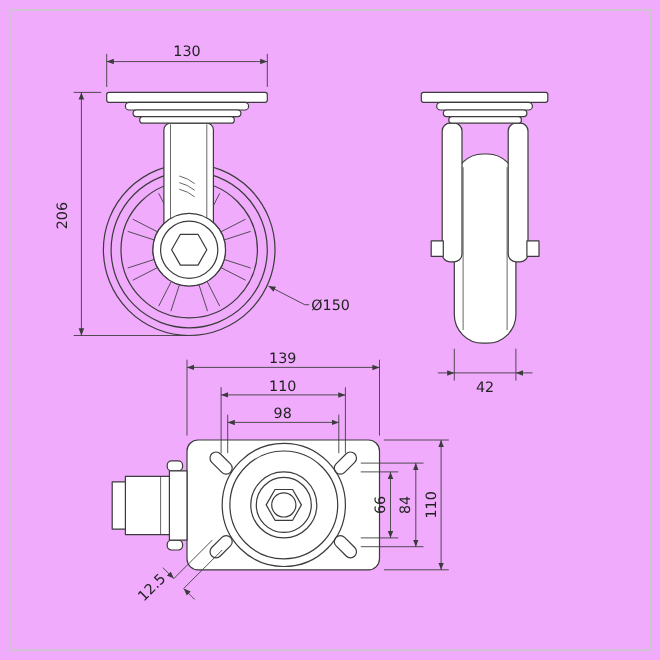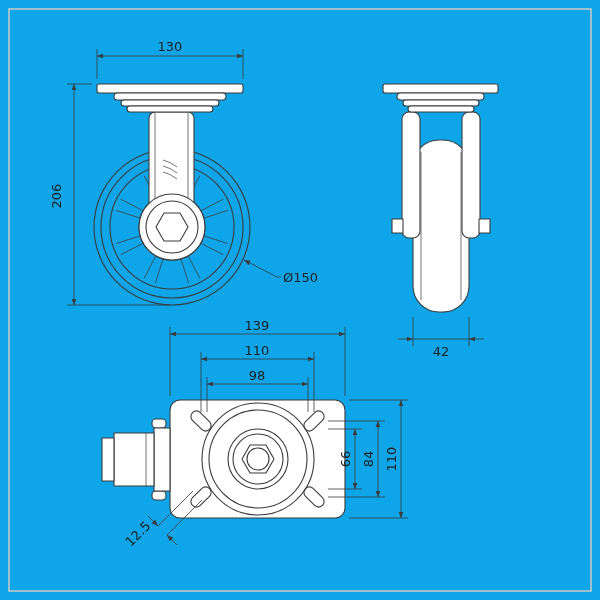--- a/index.html
+++ b/index.html
@@ -1,16 +1,16 @@
 <!DOCTYPE html>
 <html><head>
 <meta charset="utf-8">
 <style>
   html,body{margin:0;padding:0;background:#ffffff;}
-  .canvas{position:relative;width:600px;height:600px;background:#0ea5e9;overflow:hidden;}
+  .canvas{position:relative;width:600px;height:600px;background:#f0abfc;overflow:hidden;}
   svg{position:absolute;left:0;top:0;}
   .ln{fill:none;stroke:#3b3b3b;stroke-width:1.1;stroke-linejoin:round;stroke-linecap:round;}
   .lnw{fill:#ffffff;stroke:#3b3b3b;stroke-width:1.1;stroke-linejoin:round;}
   .thin{fill:none;stroke:#3b3b3b;stroke-width:0.7;}
   .dim{fill:none;stroke:#3b3b3b;stroke-width:0.8;}
   .dtxt{font:13px "DejaVu Sans", sans-serif;fill:#222222;}
   .frame{fill:none;stroke:#c9c9c9;stroke-width:1.5;}
 </style>
 </head>
 <body>

